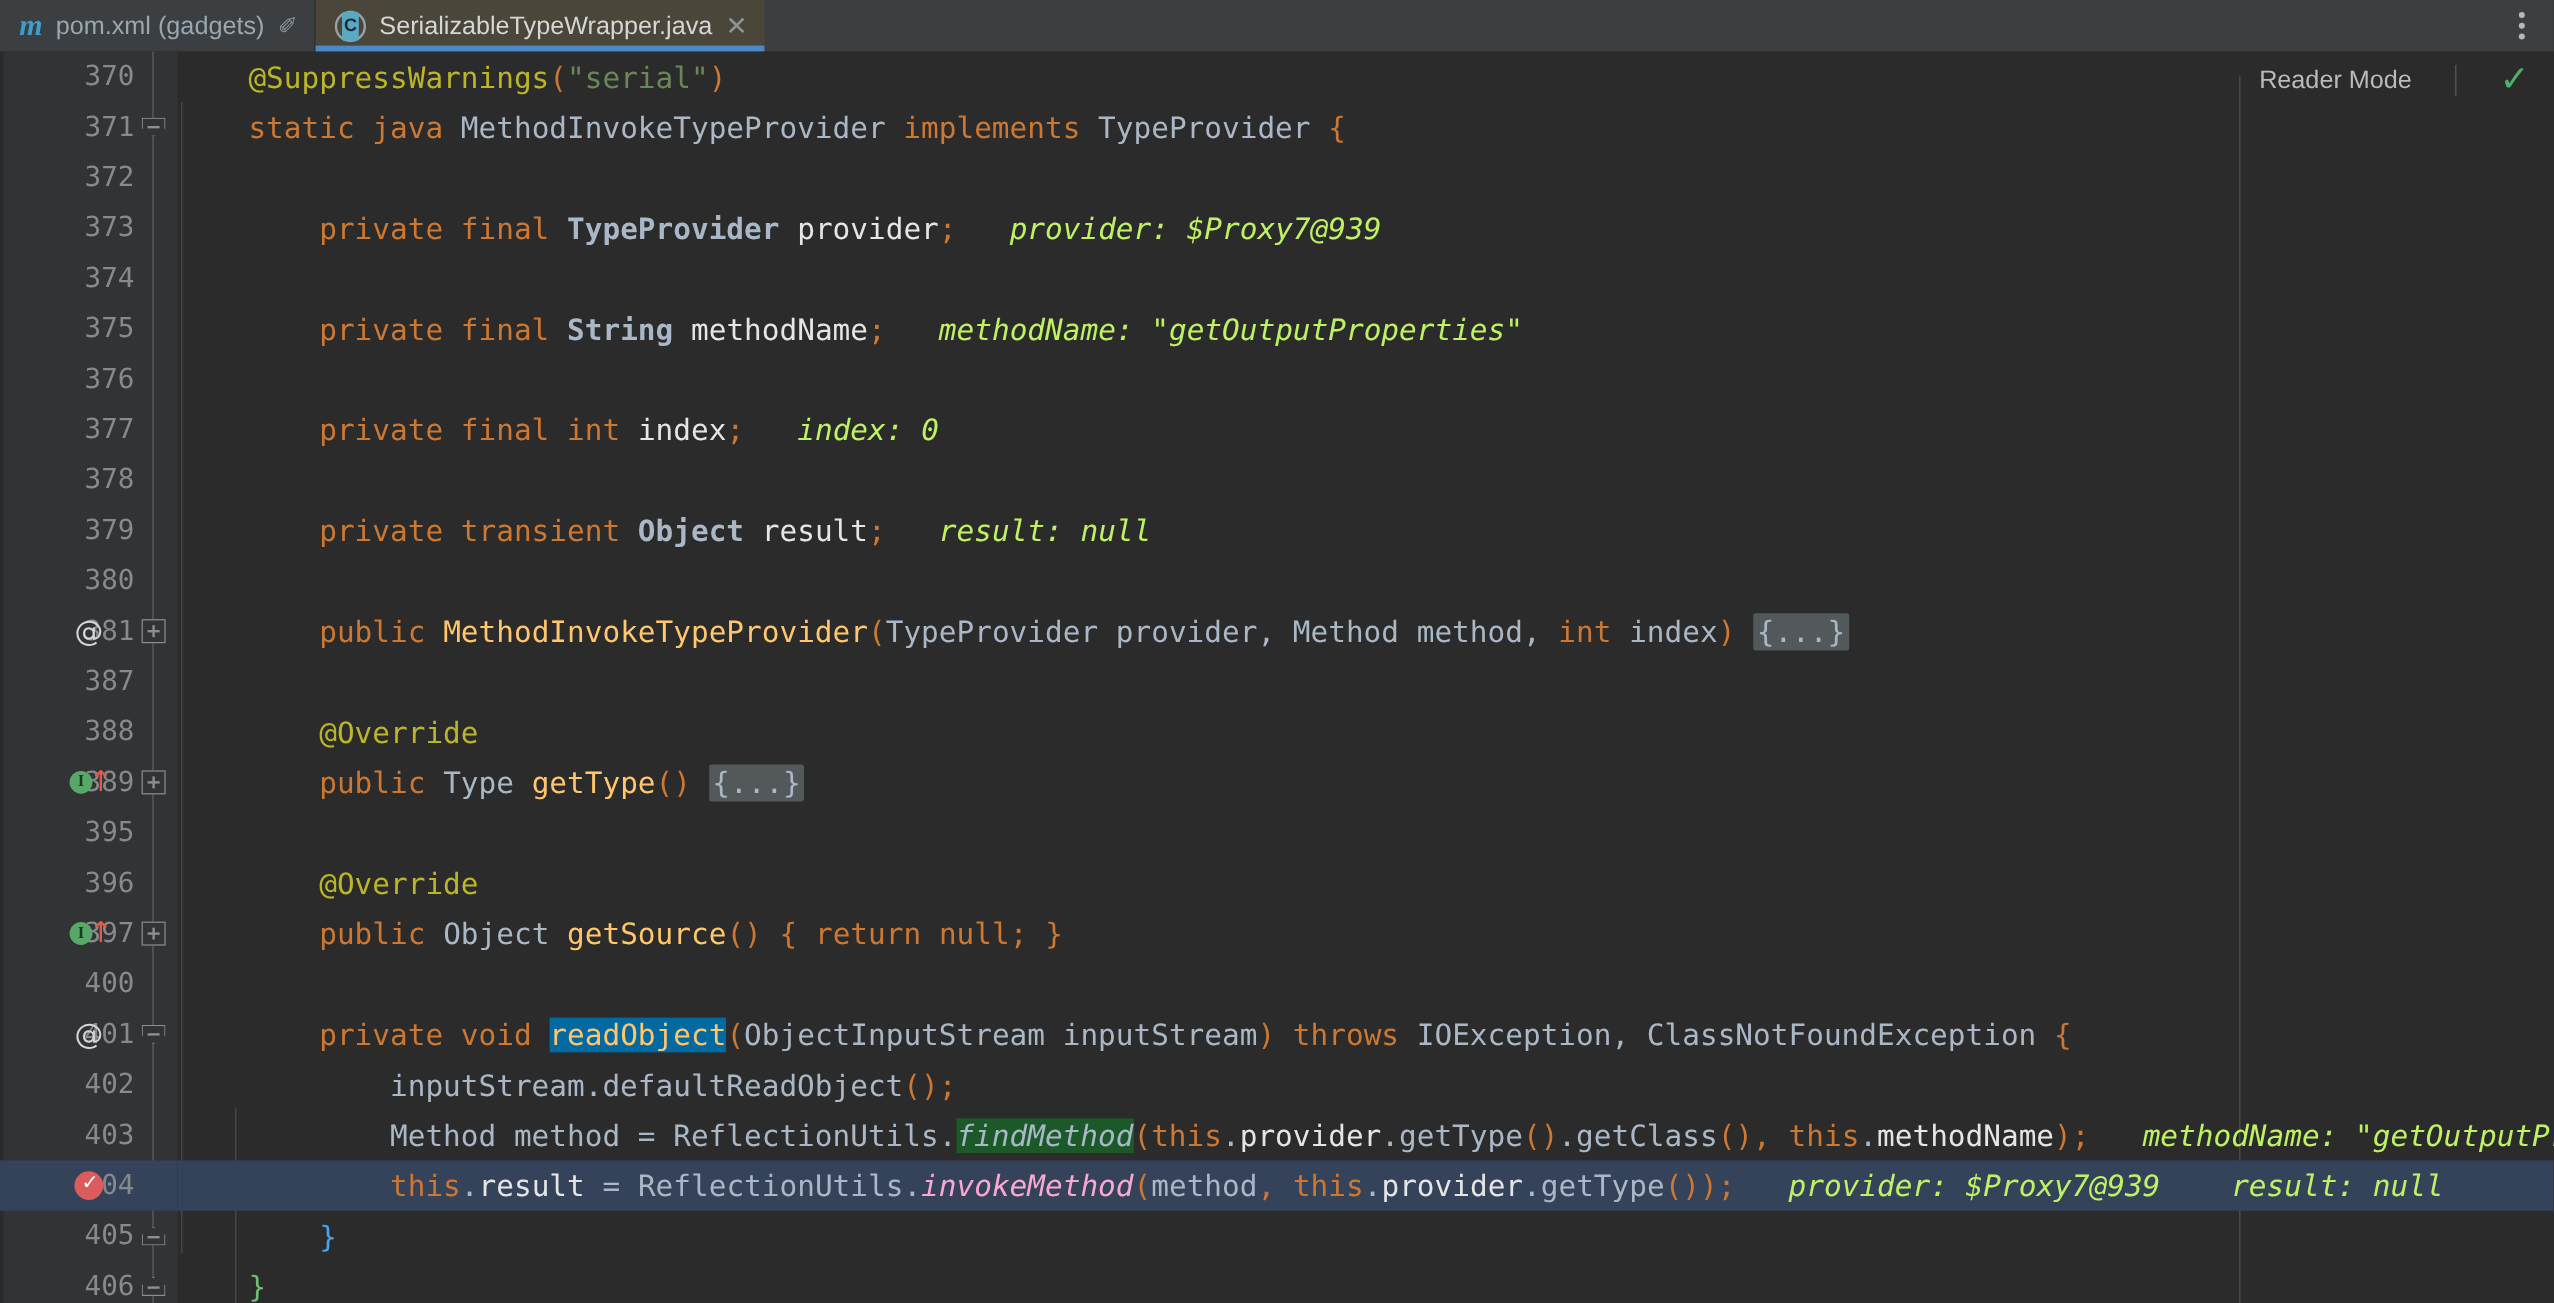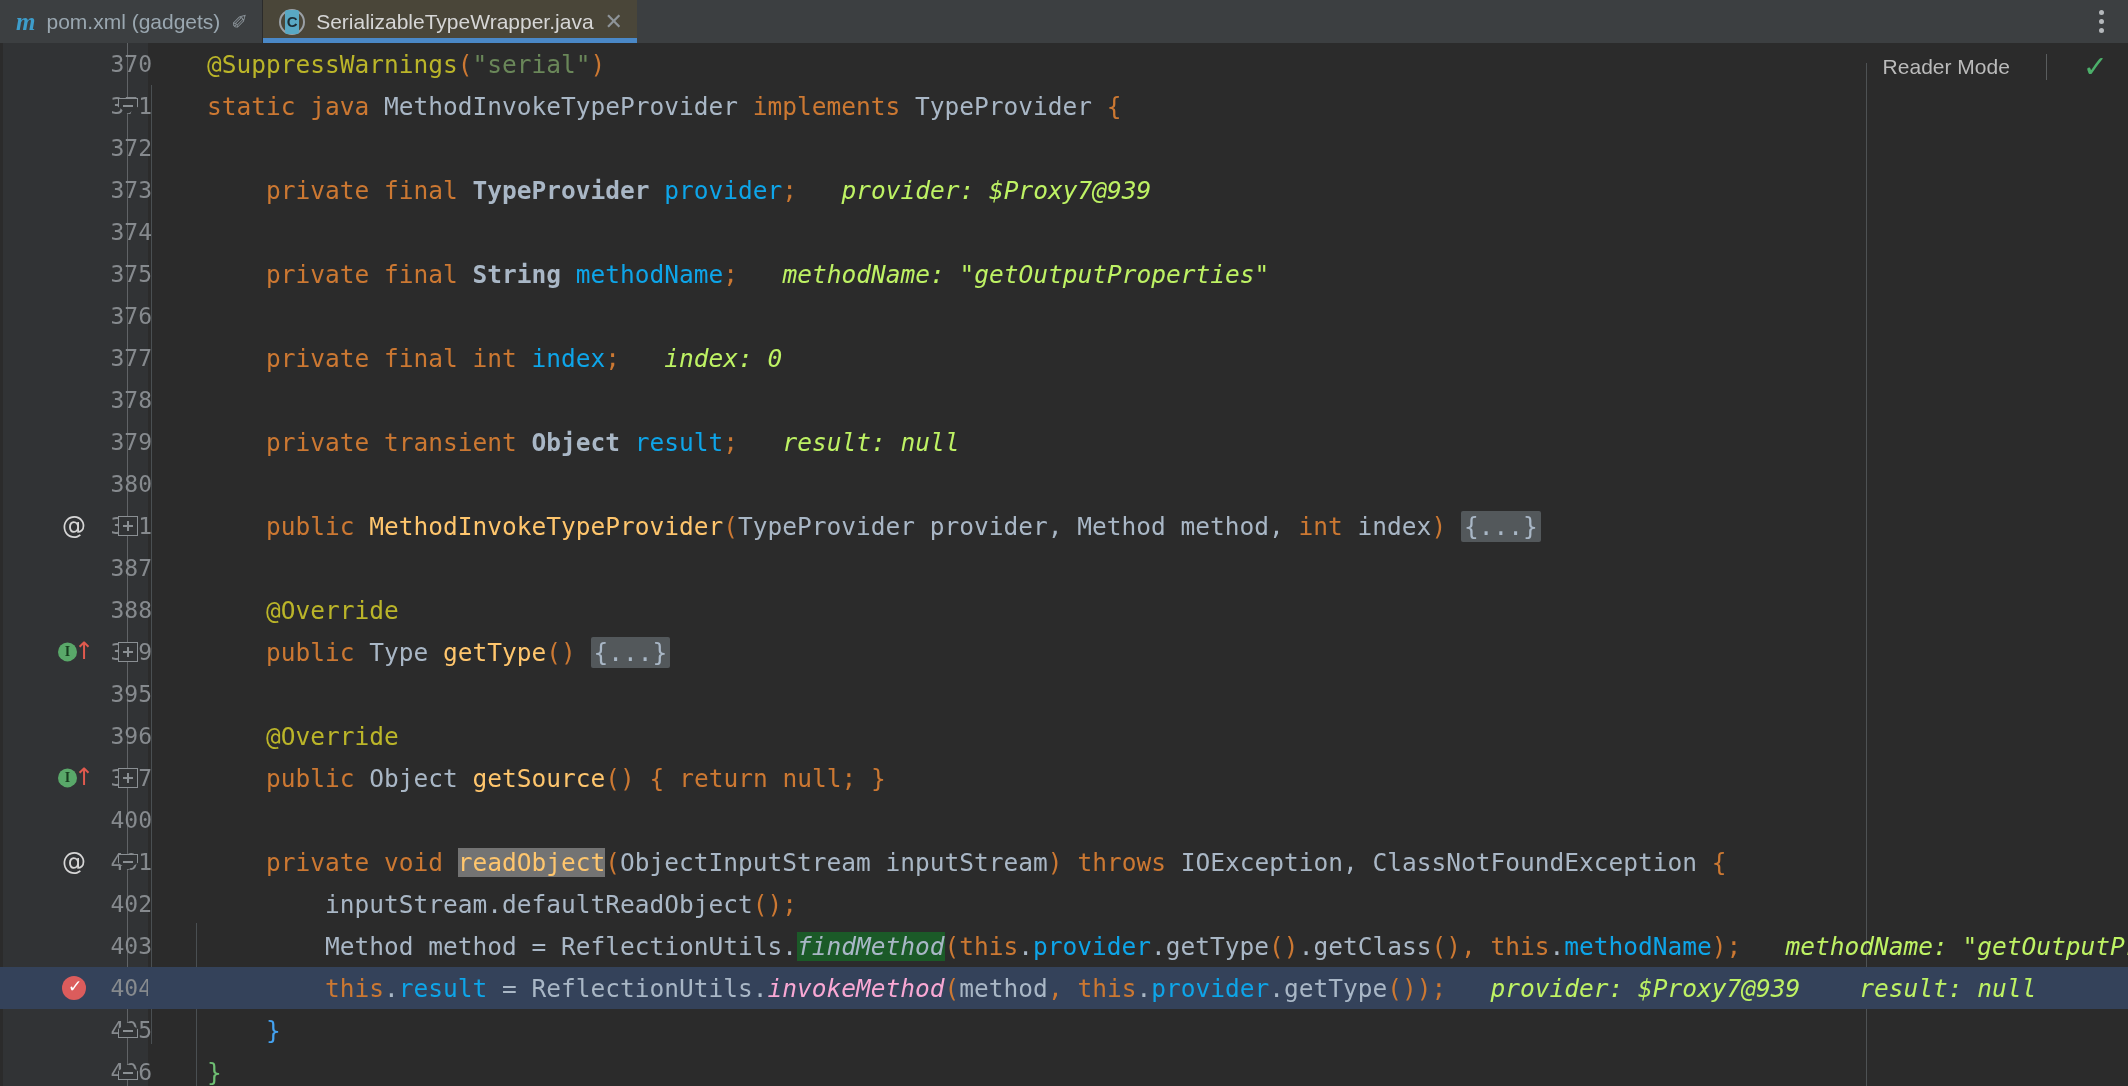--- a/index.html
+++ b/index.html
@@ -127,21 +127,20 @@
     position: relative; height: 42px;
     display: flex; align-items: center;
   }
   .row.hl { background: #34425a; }
 
   .lnum {
     position: absolute; left: 0; width: 112px;
     text-align: right;
     color: #868a8e; font-size: 23px;
     font-family: "DejaVu Sans Mono", monospace;
-    margin-left: 40px;
   }
 
   
   .g-at {
     position: absolute; left: 62px; top: 50%;
     transform: translateY(-50%);
     color: #d6d6d6; font-size: 24px; line-height: 1;
     font-family: "DejaVu Sans", sans-serif;
   }
   .g-impl {
@@ -224,29 +223,29 @@
   
   .iguide {
     position: absolute; width: 1px; background: #4a4f52;
   }
 
   
   .kw   { color: #cc7832; }            
   .ann  { color: #bbb529; }            
   .str  { color: #6a8759; }            
   .typ  { color: #a9b7c6; font-weight: bold; }
-  .fld  { color: #0ea5e9; }            
+  .fld  { color: #e5e5e5; }            
   .mth  { color: #ffc66d; }            
   .smth { color: #f9a8d4; font-style: italic; } 
   .hint { color: #bef264; font-style: italic; }
   .fold-txt {
     background: #53585b; color: #a9b7c6;
     border-radius: 2px; padding: 1px 3px;
   }
-  .hlgreen { background: #737373; color: #ffc66d; }
+  .hlgreen { background: #0369a1; color: #ffc66d; }
   .hlgreen-i { background: #1b5a28; color: #a9b7c6; font-style: italic; }
   .br-blue  { color: #44a2f0; }
   .br-green { color: #6fbf73; }
 </style>
 </head>
 <body>
 
 <div id="tabbar">
 
   <div class="tab inactive">

